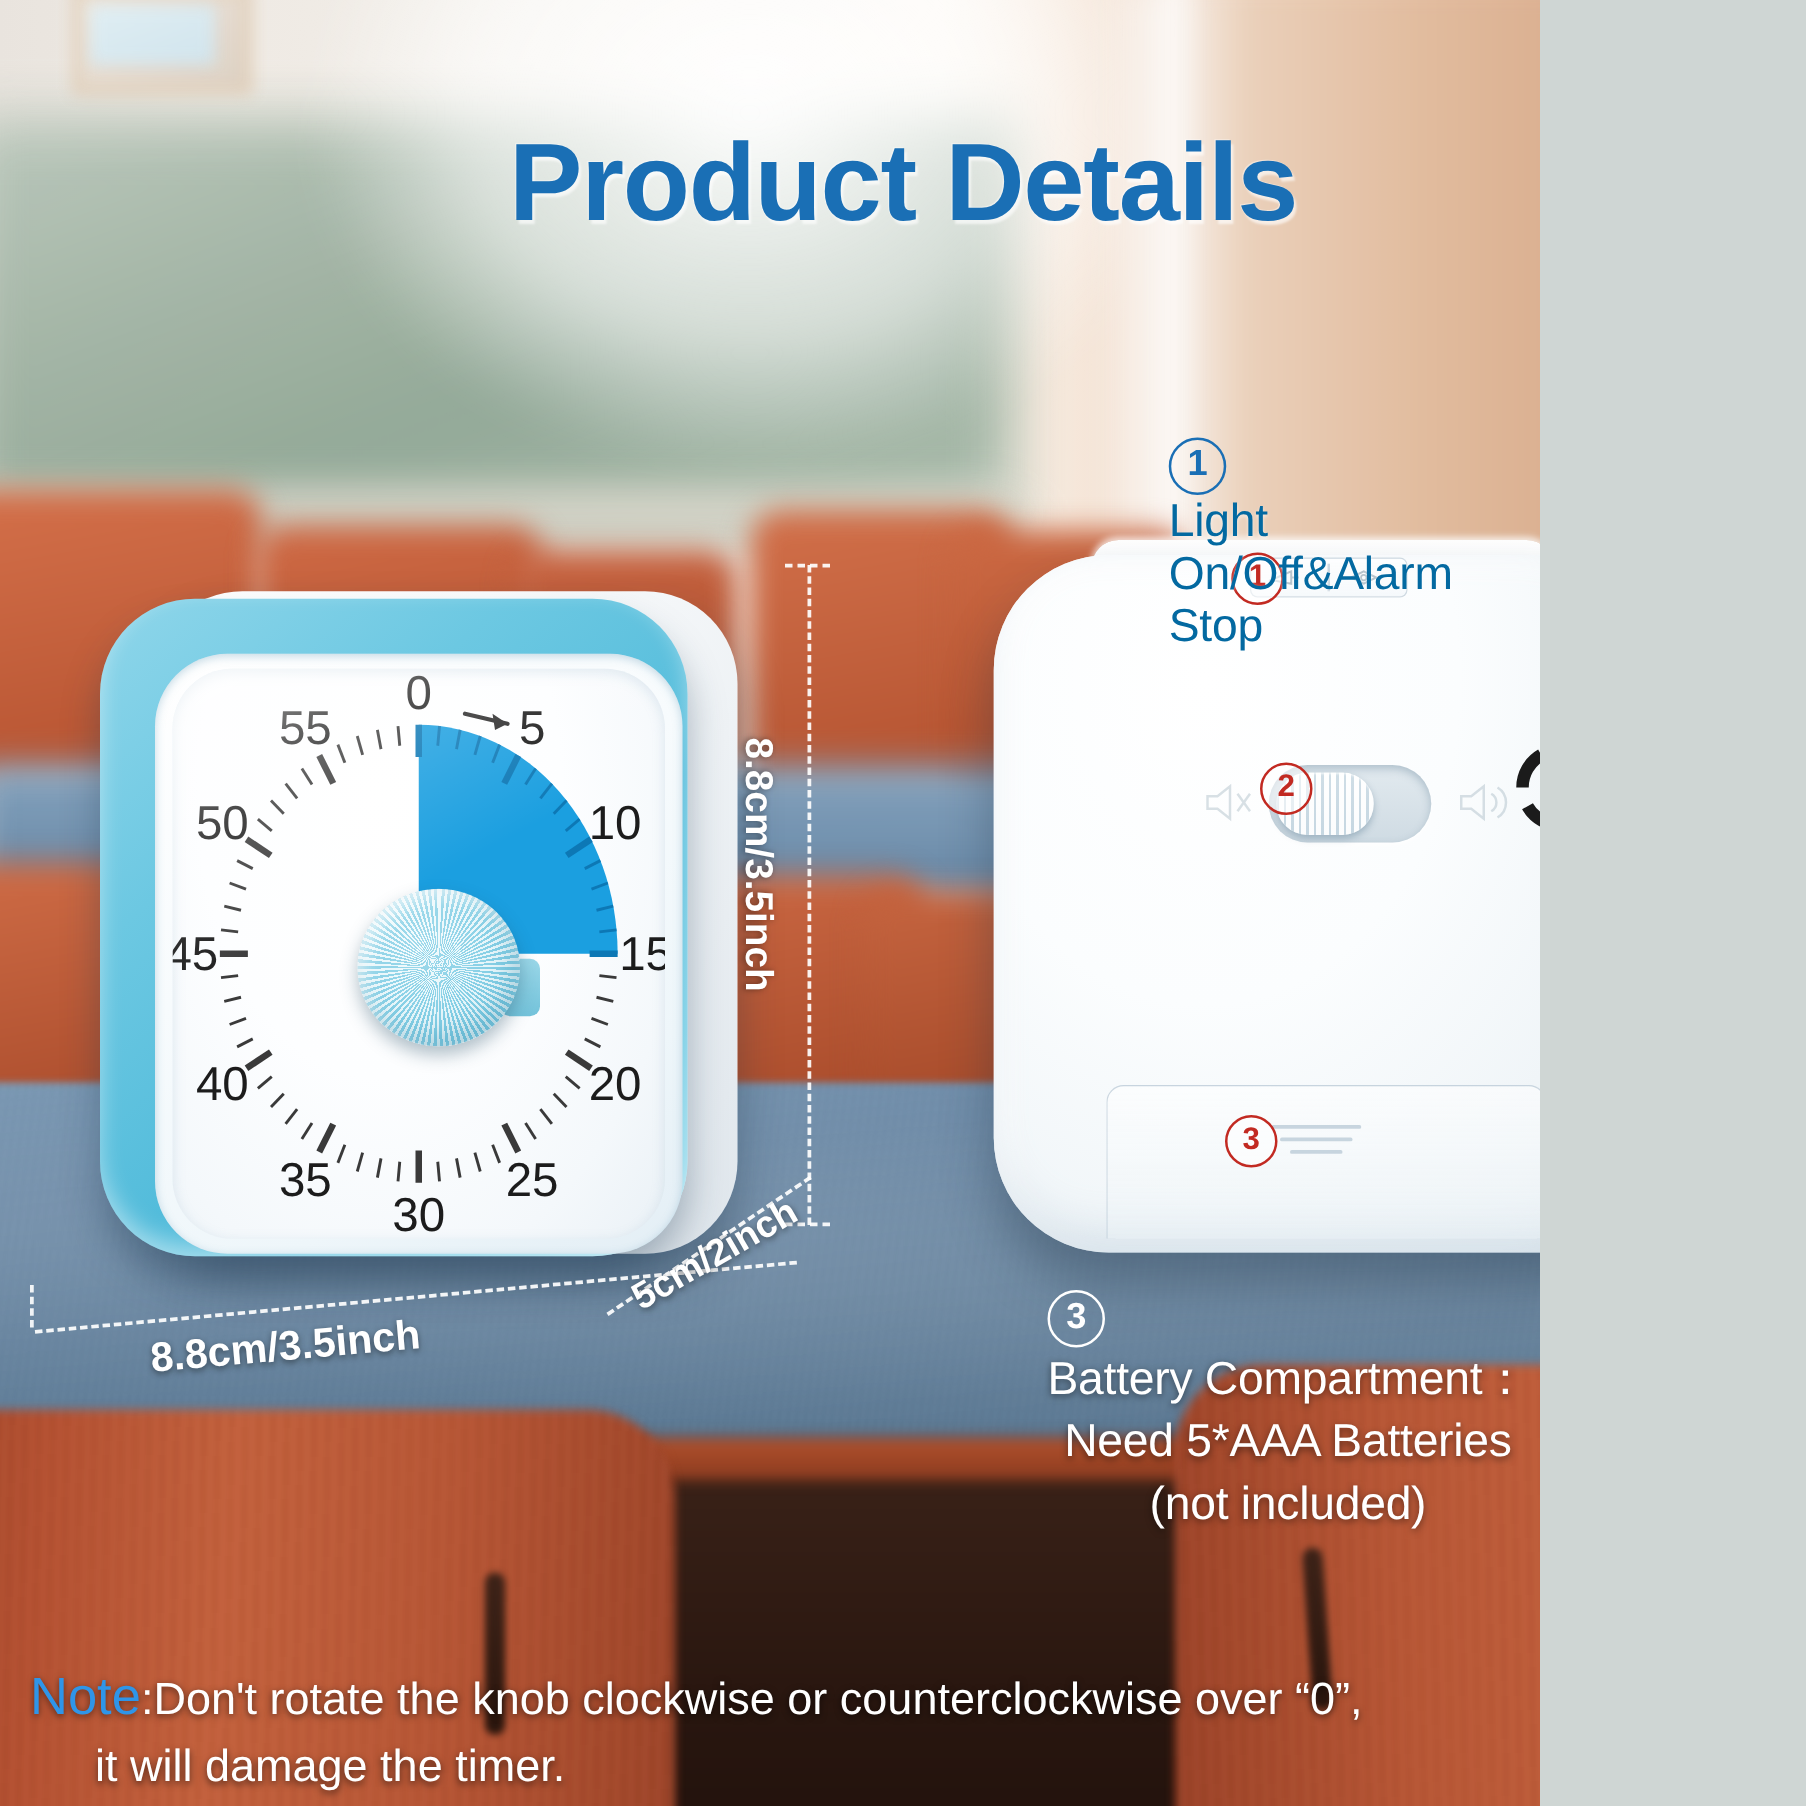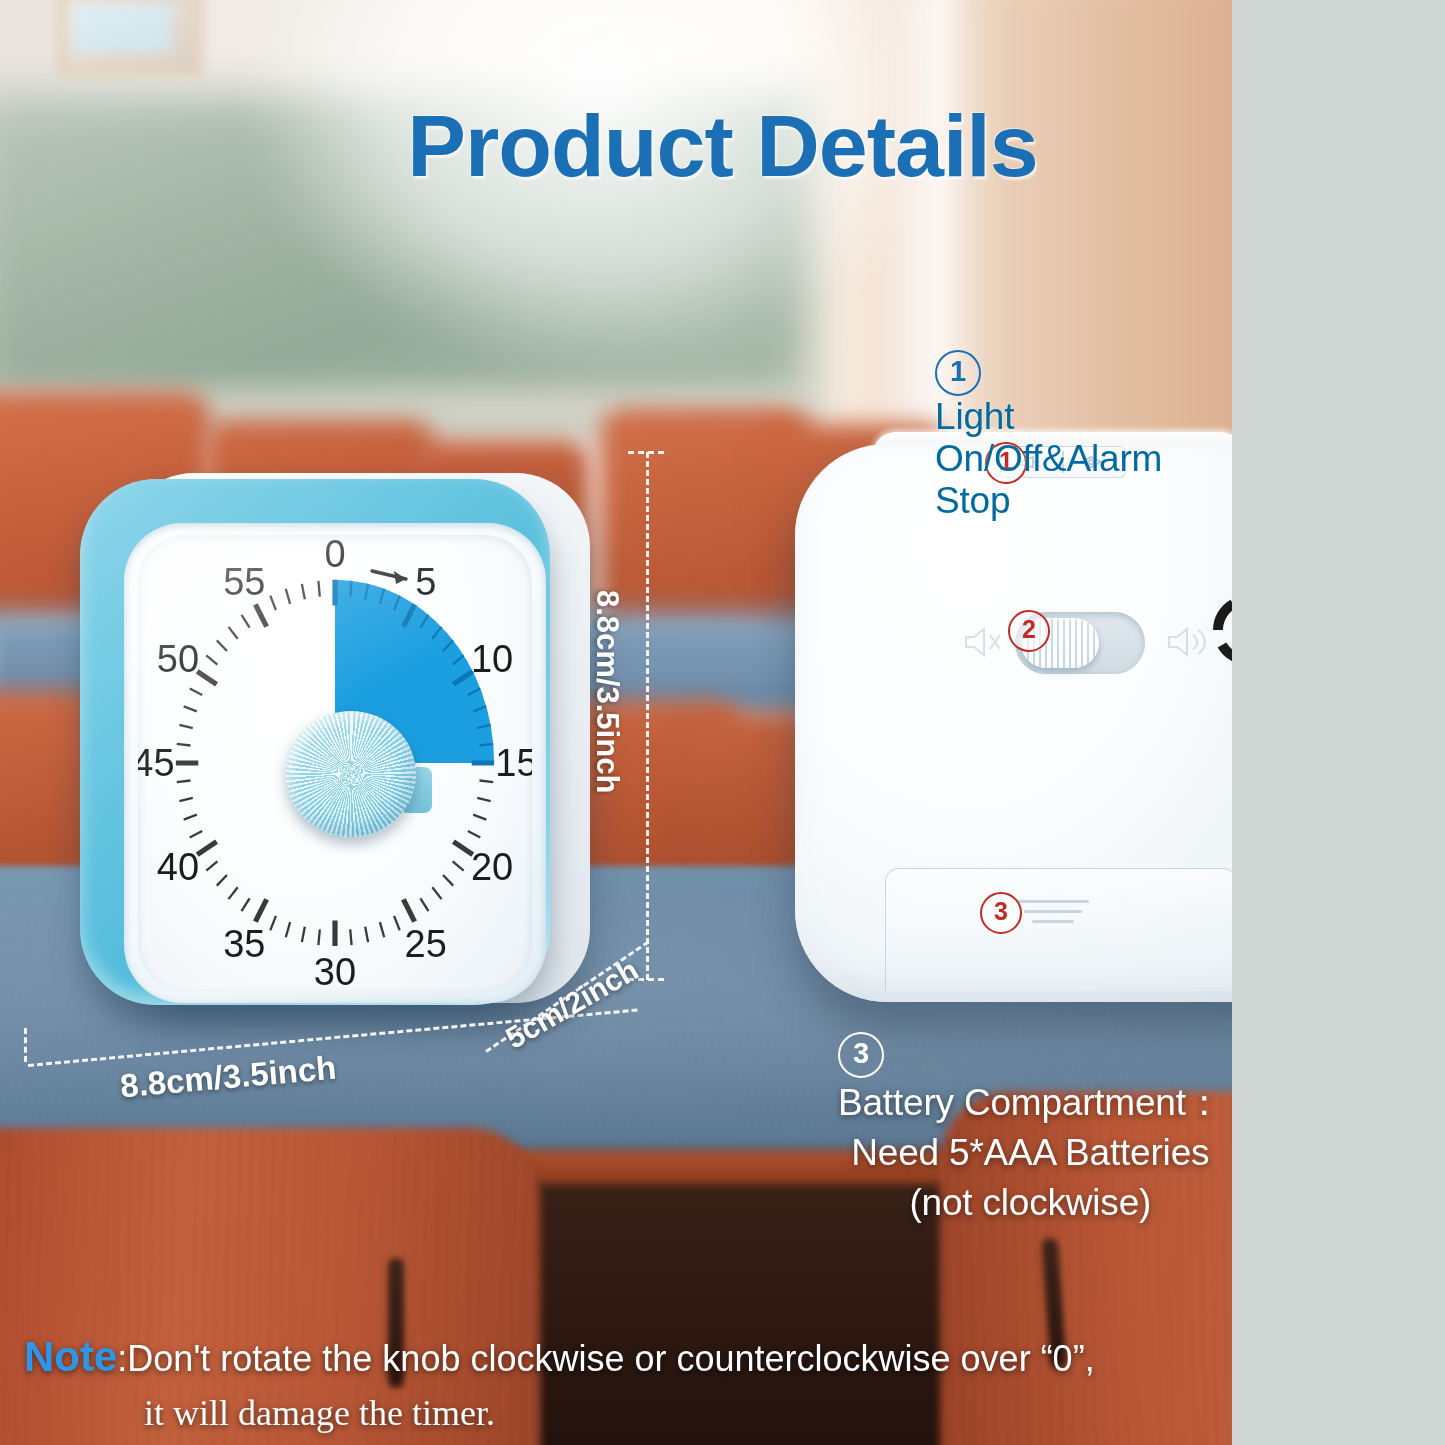--- a/index.html
+++ b/index.html
@@ -329,23 +329,23 @@
   .callout.c3{left:838px;top:1032px;}
   .callout.c3 .num{border-color:#ffffff;color:#ffffff;}
   .callout.c3 .txt{color:#ffffff;text-shadow:0 2px 6px rgba(0,0,0,.5);text-align:center;line-height:50px;}
 
   
   .note{
     position:absolute;left:24px;top:1330px;width:1300px;
     font-size:36px;line-height:54px;color:#ffffff;
     text-shadow:0 2px 6px rgba(0,0,0,.6);
   }
-  .note .word{color:#2f95e8;font-weight:bold;font-size:42px;
+  .note .word{color:#2f95e8;font-weight:normal;font-size:42px;
     text-shadow:0 2px 6px rgba(0,0,0,.55);}
-  .note .l2{display:block;margin-left:120px;font-family:Liberation Serif, serif;}
+  .note .l2{display:block;margin-left:52px;}
 </style>
 </head>
 <body>
 
 <div id="stage">
 
   <div class="bg-layer">
     <div class="bg-wall"></div>
     <div class="bg-board"></div>
     <div class="bg-board-frame"></div>
@@ -539,21 +539,21 @@
     </div>
     <div class="marker m3">3</div>
   </div>
 
   <div class="callout c1">
     <span class="num">1</span><span class="txt">Light On/Off&amp;Alarm Stop</span>
   </div>
 
 
   <div class="callout c3">
-    <span class="num">3</span><span class="txt"><span>Battery Compartment：</span><br><span>Need 5*AAA Batteries</span><br><span>(not clockwise)</span></span>
+    <span class="num">3</span><span class="txt"><span>Battery Compartment：</span><br><span>Need 5*AAA Batteries</span><br><span>(not included)</span></span>
   </div>
 
   <div class="note">
     <span class="word">Note</span><span>:Don't rotate the knob clockwise or counterclockwise over “0”,</span>
     <span class="l2">it will damage the timer.</span>
   </div>
 
 </div>
 
 </body></html>

